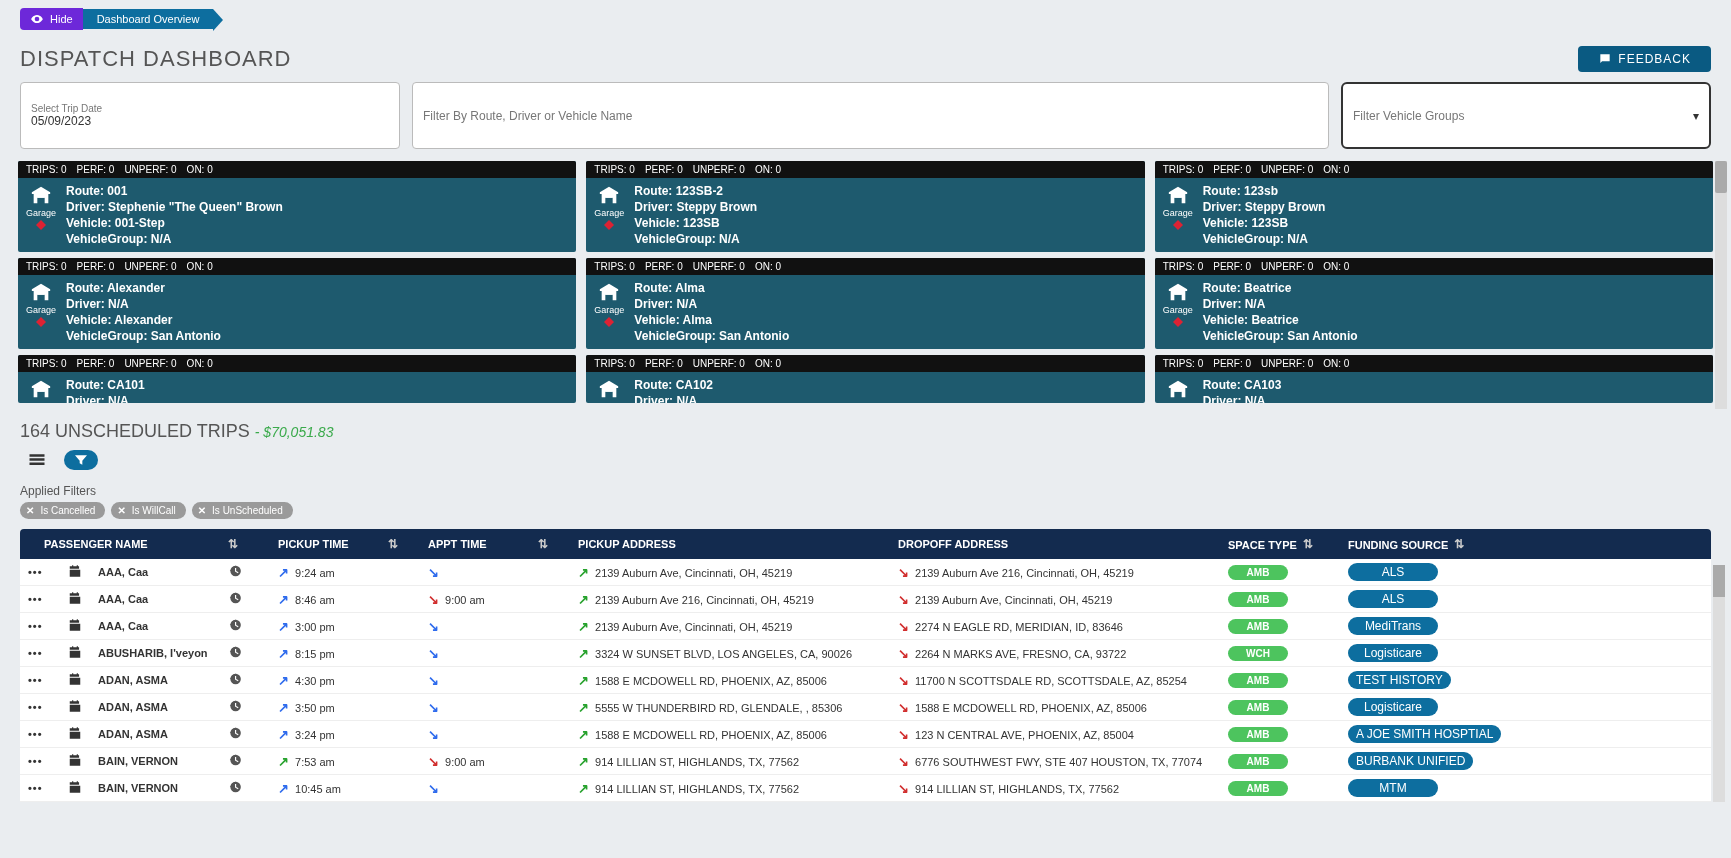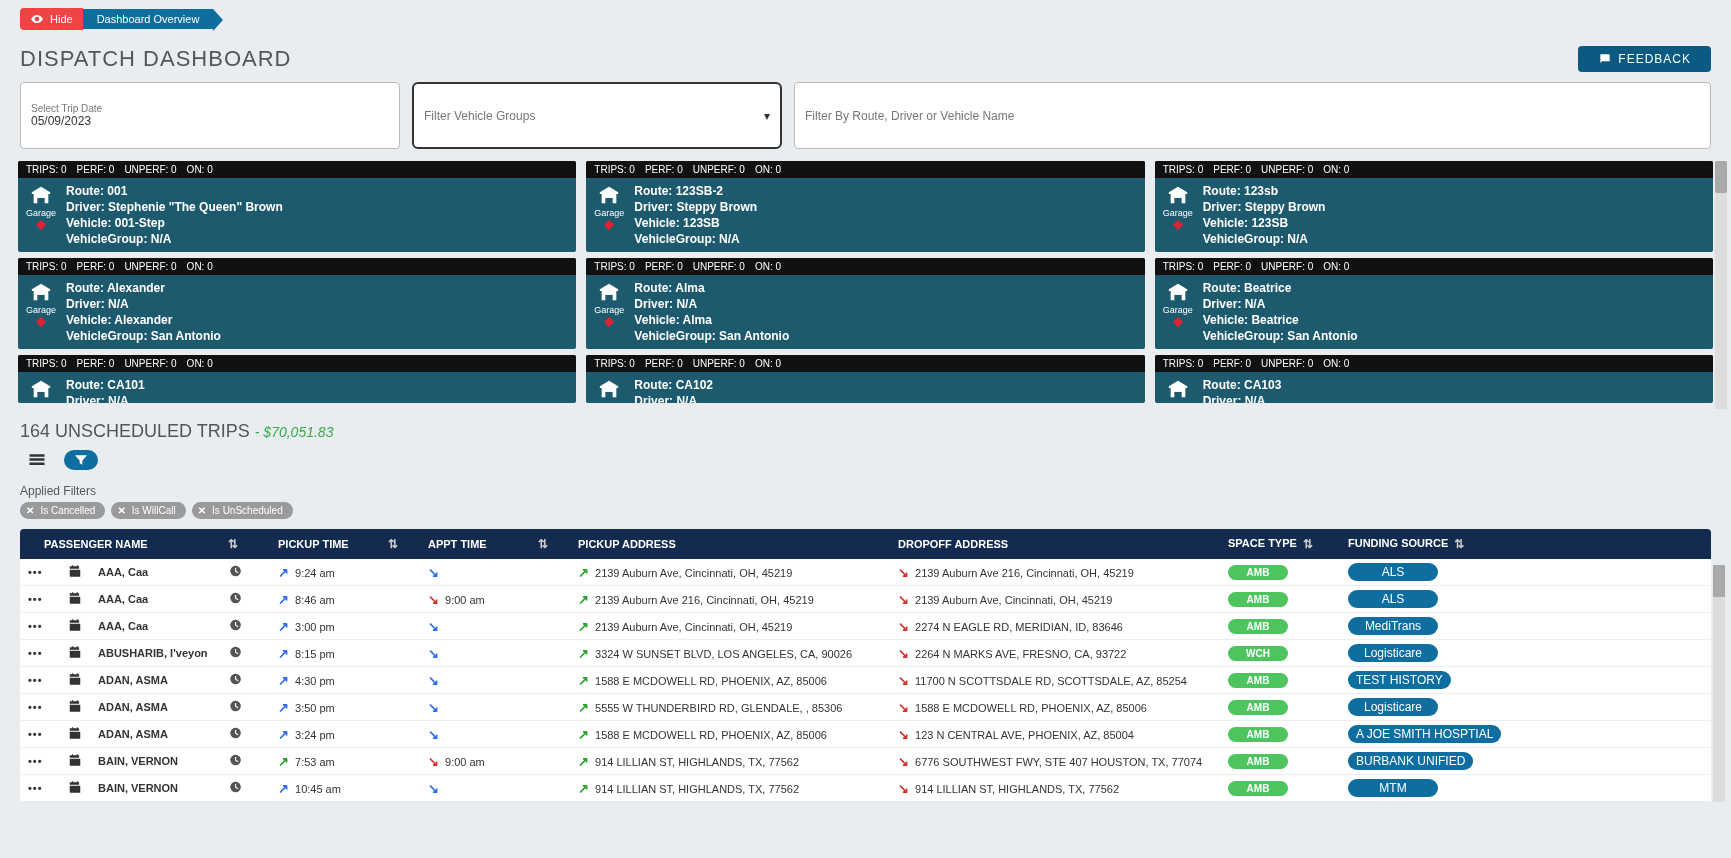--- a/index.html
+++ b/index.html
@@ -13,21 +13,21 @@
     --pill-blue:#1f5fa6;
     --arrow-blue:#2e6bed;
     --arrow-green:#27a22d;
     --arrow-red:#d12e2e;
   }
   * { box-sizing:border-box; font-family:Arial,Helvetica,sans-serif; }
   body { margin:0; background:var(--gray-bg); color:#333; font-size:12px; }
 
   
   .topbar { display:flex; align-items:center; gap:0; padding:8px 20px 0; font-size:11px; }
-  .hide-btn { background:#ef4444; color:#fff; padding:4px 10px; display:flex; align-items:center; gap:6px; border-radius:4px 0 0 4px; }
+  .hide-btn { background:#6d28d9; color:#fff; padding:4px 10px; display:flex; align-items:center; gap:6px; border-radius:4px 0 0 4px; }
   .crumb { background:var(--badge-blue); color:#fff; padding:4px 14px; position:relative; }
   .crumb::after{ content:""; position:absolute; right:-10px; top:0; width:0;height:0; border-top:11px solid transparent; border-bottom:11px solid transparent; border-left:10px solid var(--badge-blue); }
 
   .page-title { font-size:22px; font-weight:400; letter-spacing:1px; padding:16px 20px 6px; color:#555; display:flex; align-items:center; }
   .feedback-btn { margin-left:auto; background:#0a5a82; color:#fff; padding:6px 20px; border-radius:4px; display:flex; gap:6px; align-items:center; font-size:12px; }
 
   .filter-row { display:flex; gap:12px; padding:4px 20px 12px; }
   .filter-box { background:#fff; border:1px solid #bbb; border-radius:4px; padding:20px 10px; display:flex; flex-direction:column; min-height:42px; justify-content:center; }
   .filter-box.small{ width:380px; }
   .filter-box.wide{ flex:1; }
@@ -62,21 +62,21 @@
   .mini-filter{ background:#0d6e9f; color:#fff; border-radius:16px; }
 
   .applied-label{ padding:10px 20px 4px; font-size:12px; color:#555; }
   .pills{ display:flex; gap:6px; padding:0 20px 10px; }
   .pill{ background:#9a9a9a; color:#fff; font-size:10px; padding:3px 10px 3px 6px; border-radius:10px; display:flex; align-items:center; gap:6px; }
   .pill-x{ font-weight:700; }
 
   
   .tbl{ padding:0 20px; position:relative;}
   .thead{ background:var(--row-dark); color:#fff; display:grid; grid-template-columns: 200px 50px 110px 40px 110px 40px 320px 330px 120px 1fr; align-items:center; padding:8px 8px; font-size:11px; font-weight:700; border-radius:4px 4px 0 0;}
-  .th{ display:flex; align-items:flex-start; gap:6px; }
+  .th{ display:flex; align-items:flex-end; gap:6px; }
   .th.ind{ padding-left:16px;}
   .sort{ font-size:12px; color:#ccc; }
   .tbody{ background:#fff; }
   .tr{ display:grid; grid-template-columns: 40px 30px 130px 50px 110px 40px 110px 40px 320px 330px 120px 1fr; align-items:center; padding:4px 8px; font-size:11px; border-bottom:1px solid #eee; min-height:26px;}
   .dots{ font-weight:700; letter-spacing:1px;}
   .cal-ic{ width:14px;height:14px; }
   .hist-ic{ width:14px;height:14px; color:#555;}
   .arr{ font-size:13px; font-weight:700; display:inline-block; transform:rotate(0deg);}
   .arr.ne{ color:var(--arrow-blue);}   
   .arr.se{ color:var(--arrow-blue);}   
@@ -113,26 +113,26 @@
       </svg>
     <span>FEEDBACK</span>
   </div>
 </div>
 
 <div class="filter-row">
   <div class="filter-box small">
     <span class="filter-label">Select Trip Date</span>
     <span class="filter-value">05/09/2023</span>
   </div>
+  <div class="filter-box wide">
+    <span class="filter-ph">Filter By Route, Driver or Vehicle Name</span>
+  </div>
   <div class="filter-box sel">
     <span class="filter-ph">Filter Vehicle Groups</span>
     <span>▾</span>
-  </div>
-  <div class="filter-box wide">
-    <span class="filter-ph">Filter By Route, Driver or Vehicle Name</span>
   </div>
 </div>
 
 <div class="cards-wrap" id="cards-wrap">
 
   <div class="cards-col">
       <div class="card">
         <div class="card-bar">
           <span>TRIPS: 0</span>
           <span>PERF: 0</span>

